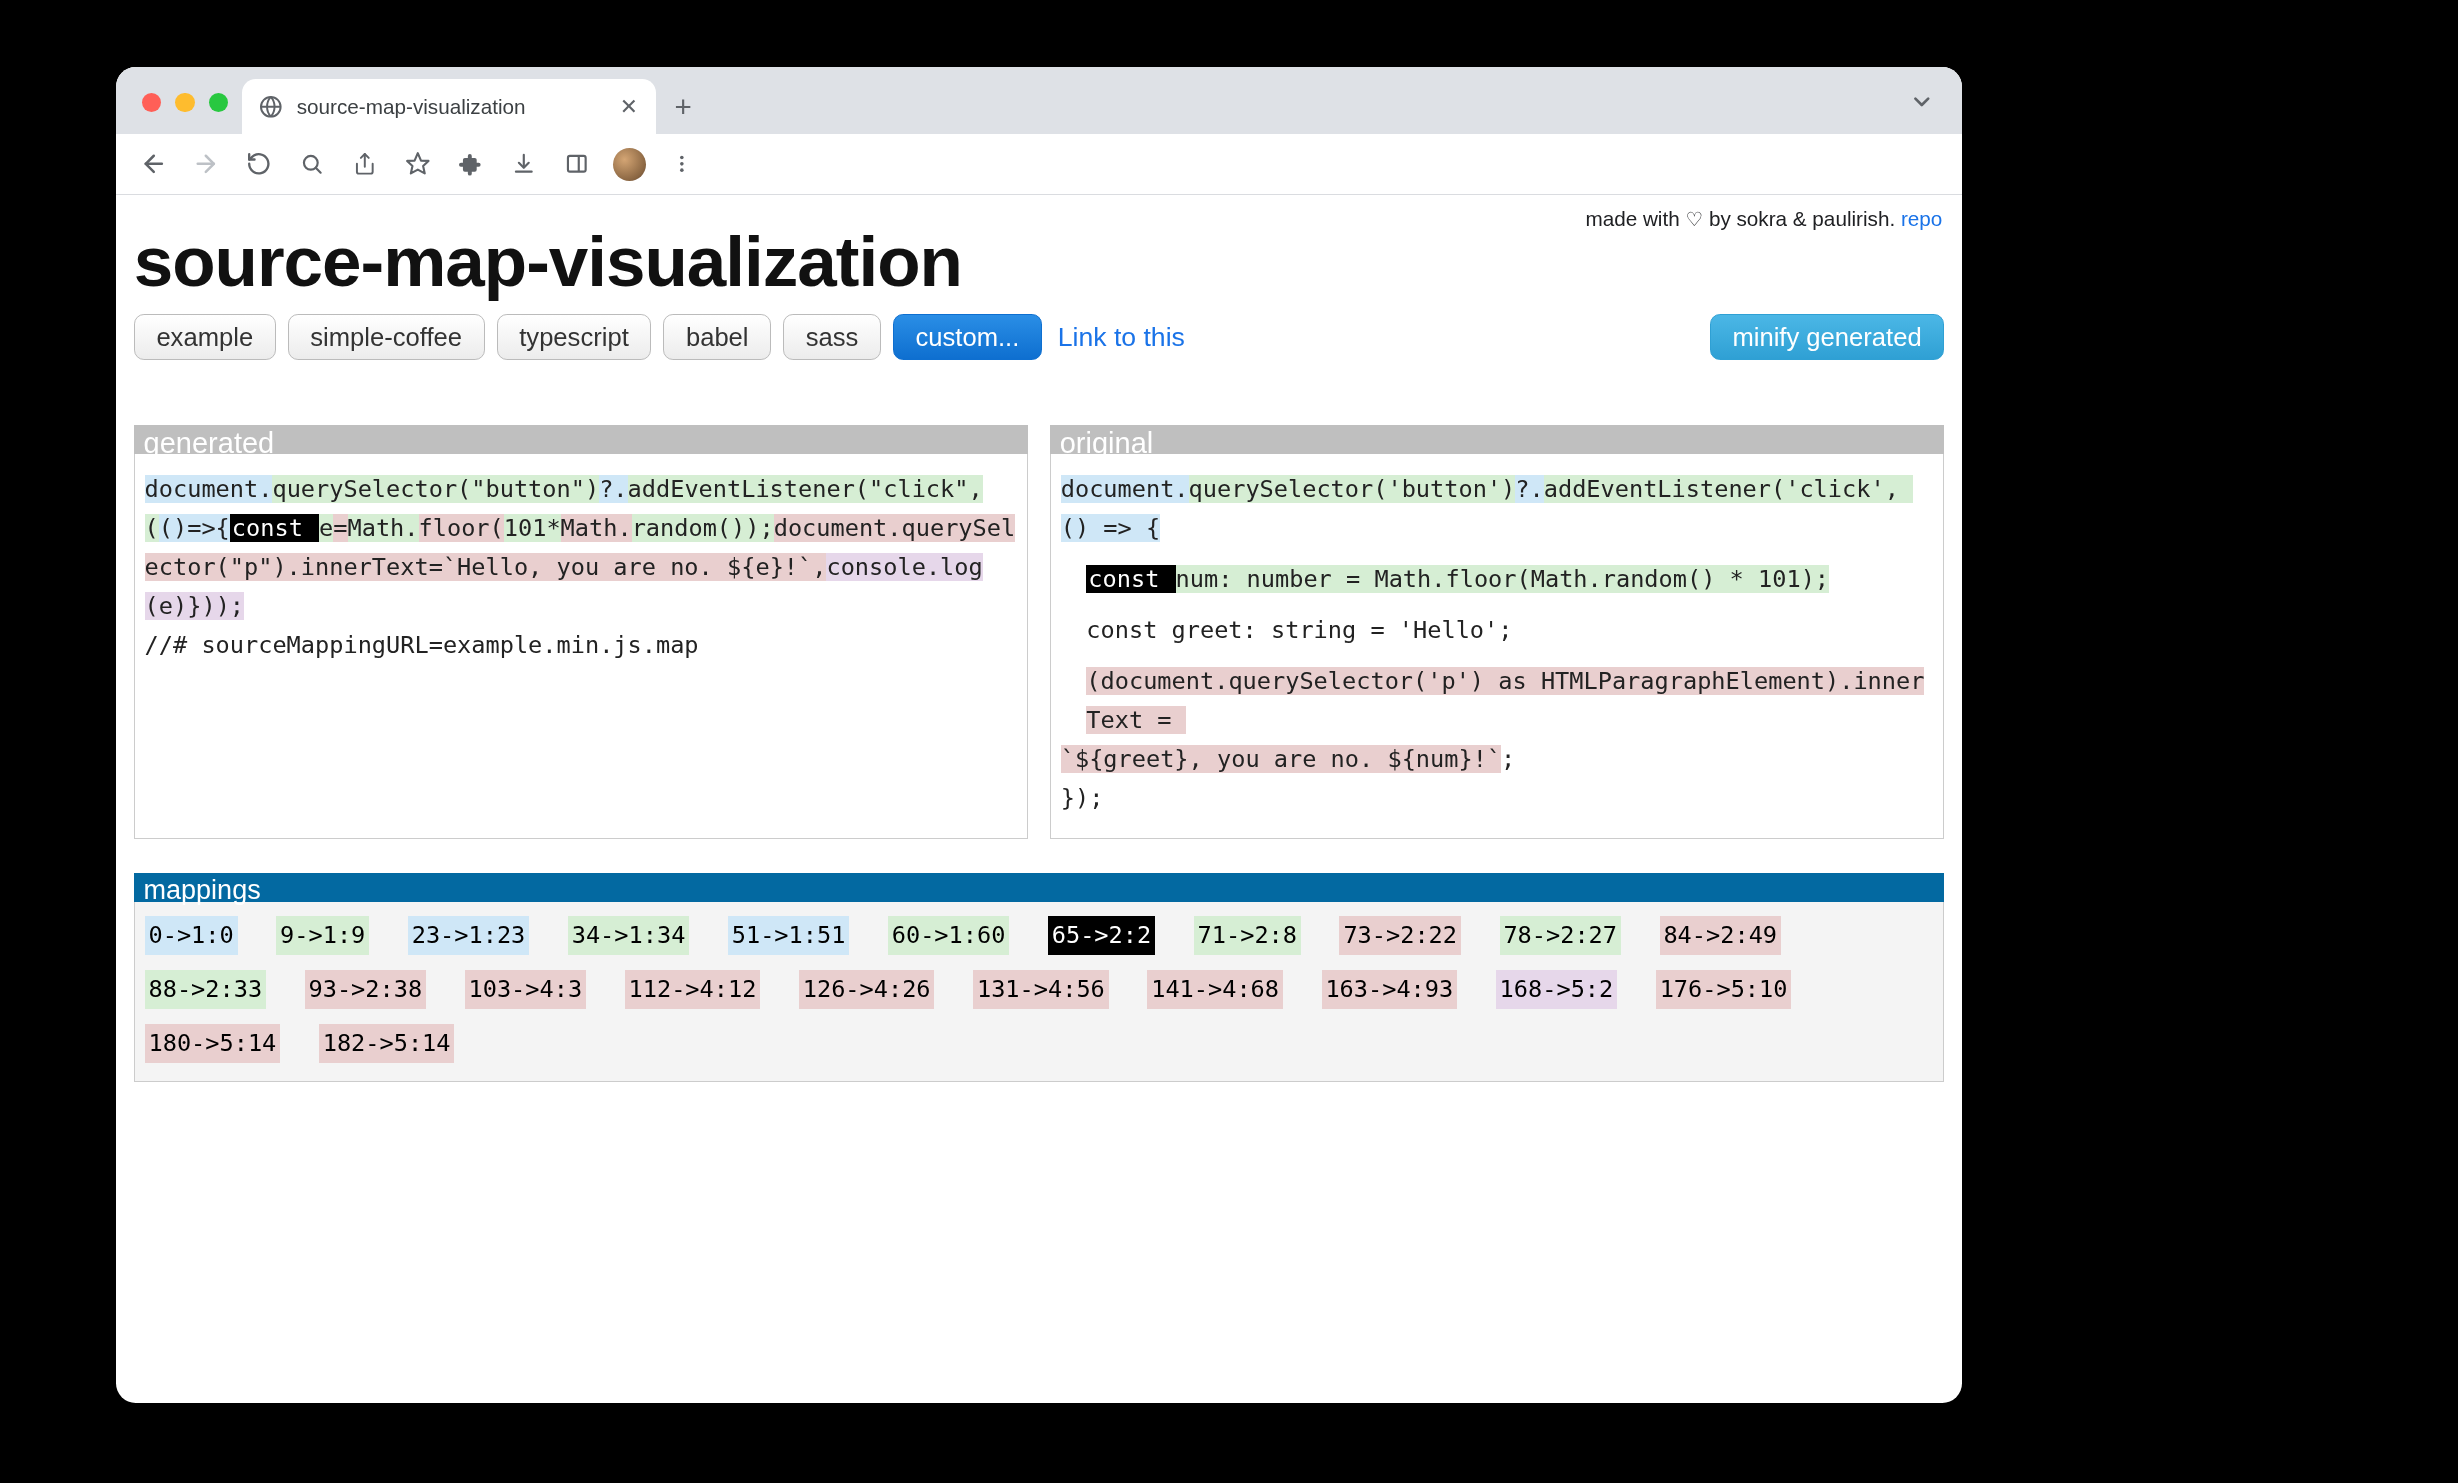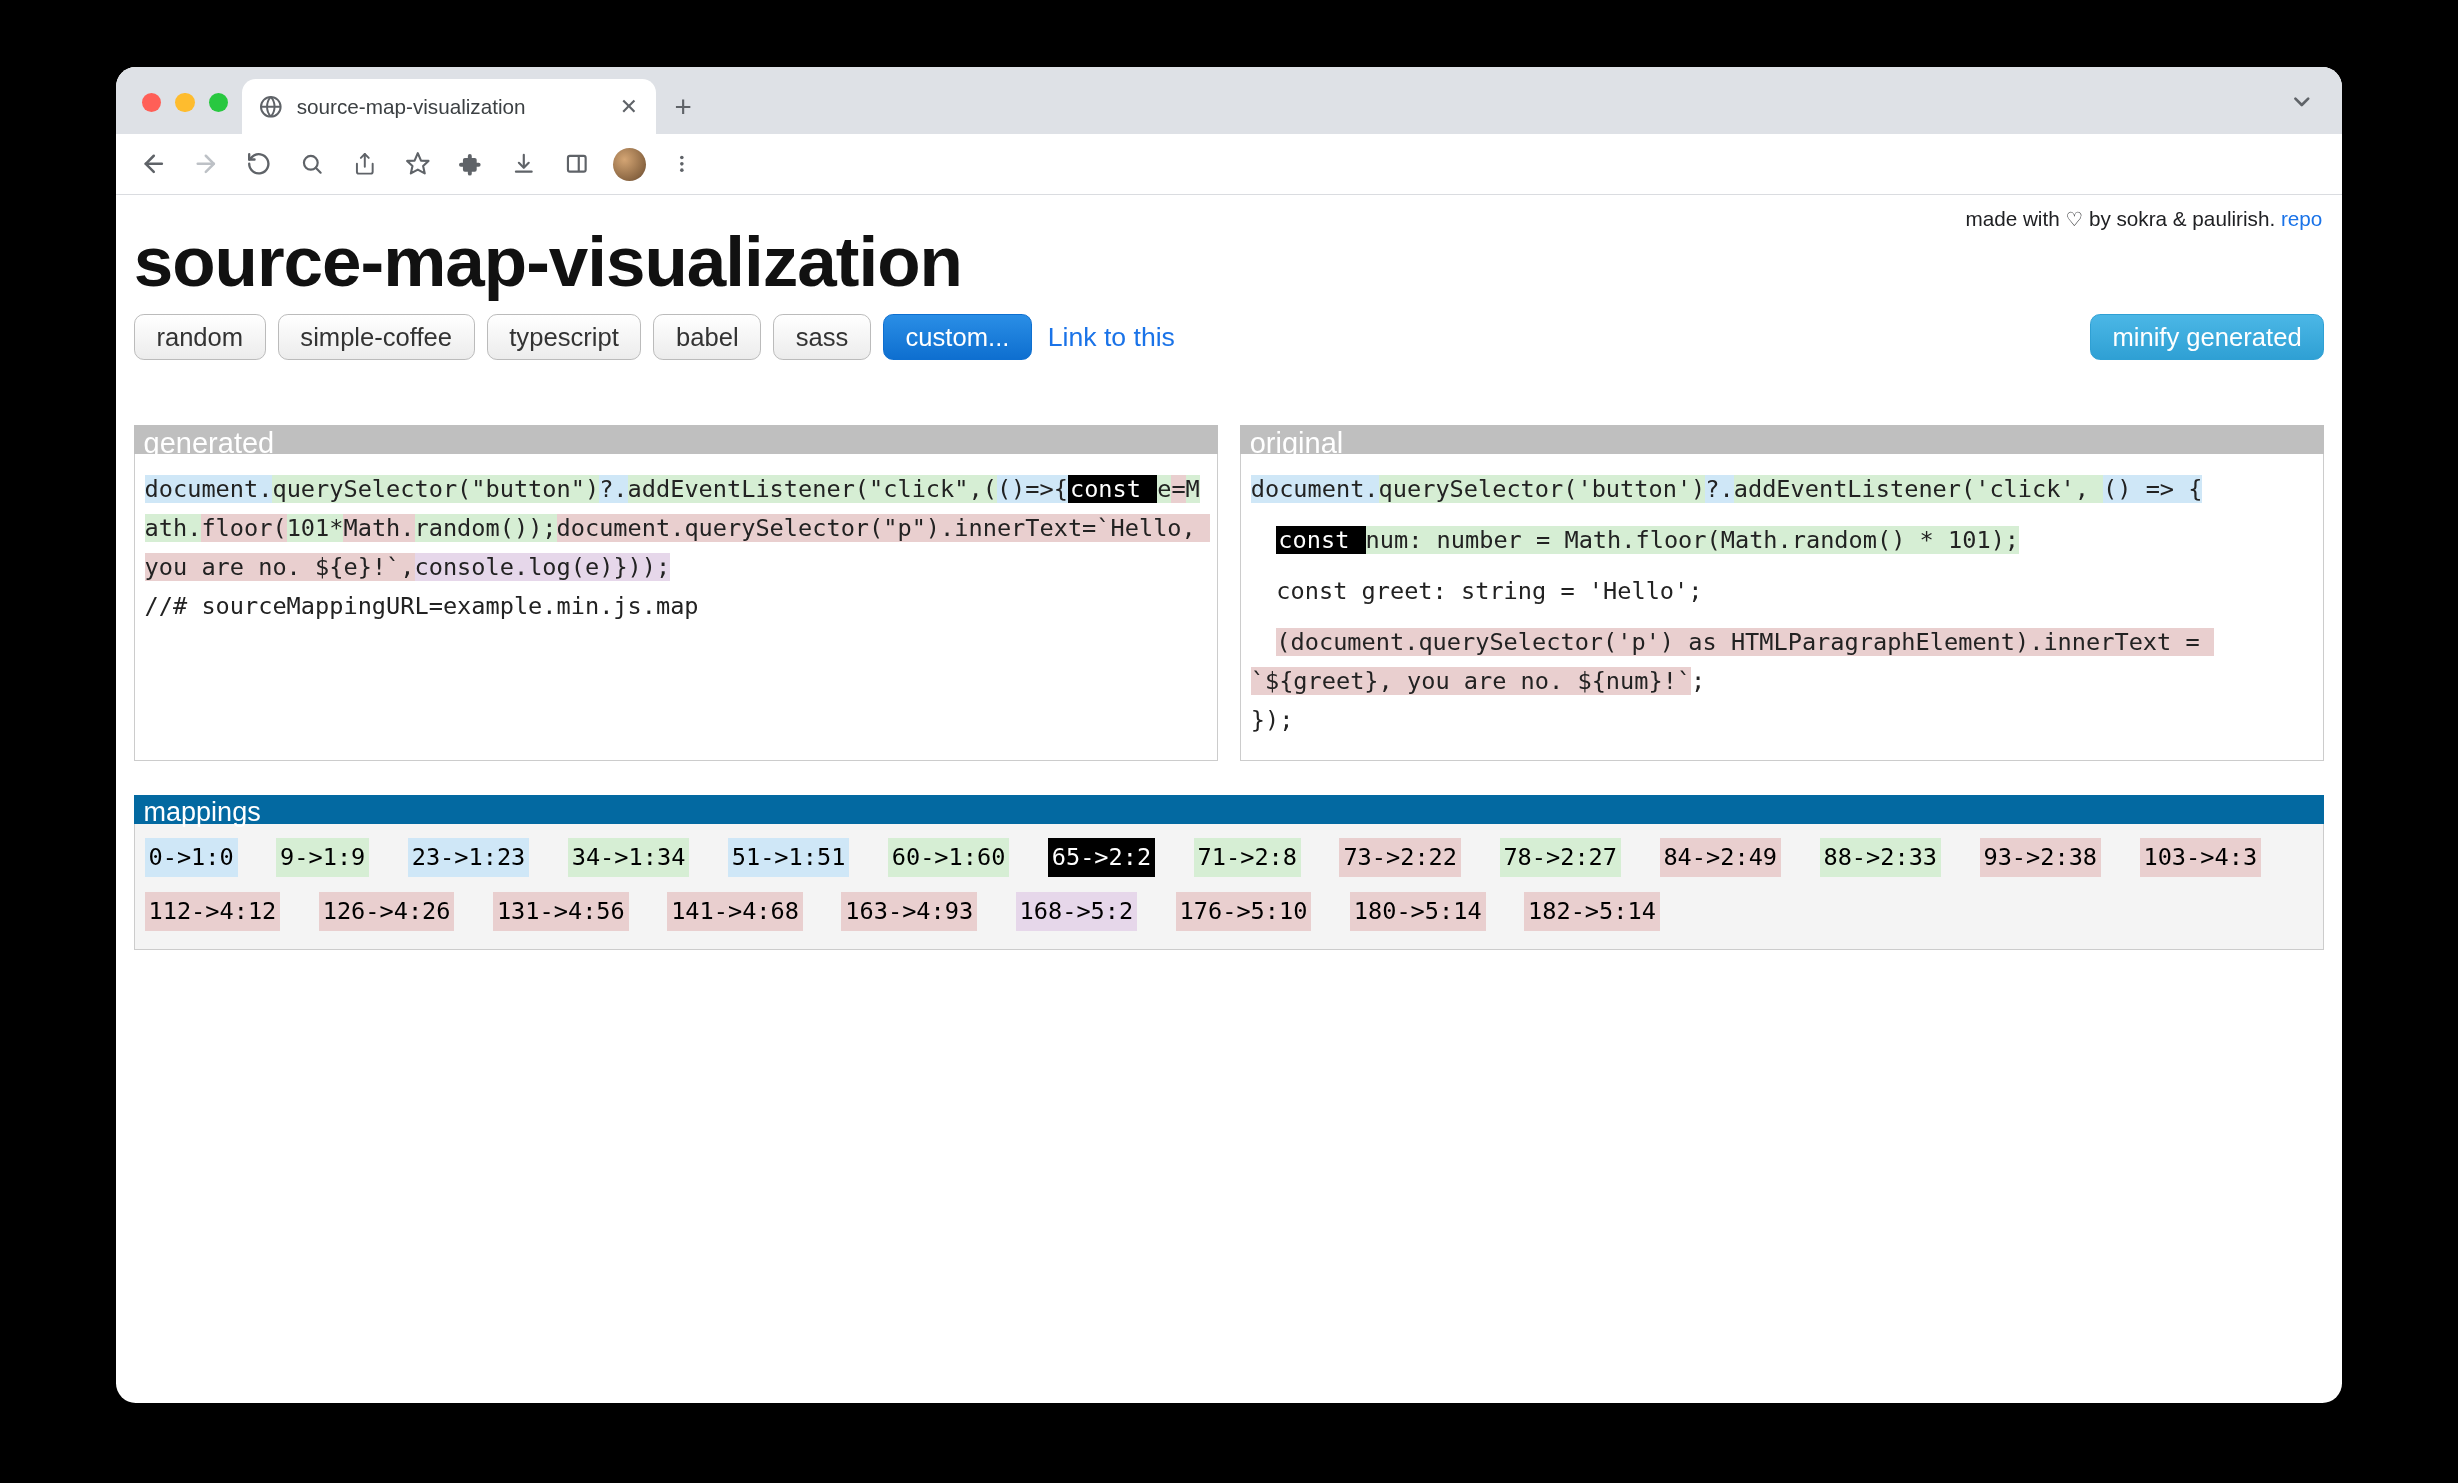--- a/index.html
+++ b/index.html
@@ -8,21 +8,21 @@
     padding: 0;
     background: #000;
     font-family: -apple-system, BlinkMacSystemFont, "Segoe UI", Helvetica, Arial, sans-serif;
     width: 2459px;
     height: 1484px;
   }
   .window {
     position: absolute;
     top: 67px;
     left: 116px;
-    width: 2226px;
+    width: 1846px;
     height: 1336px;
     background: #fff;
     border-radius: 19.7px;
     overflow: hidden;
     box-shadow: 0 19.7px 79px rgba(0,0,0,0.5);
   }
   
   .tabstrip {
     height: 67px;
     background: #dee1e6;
@@ -328,21 +328,21 @@
   </div>
 
   <div class="page">
     <div class="attribution">
       <span>made with </span><span class="heart">♡</span><span> by sokra &amp; paulirish.  </span><a href="#">repo</a>
     </div>
 
     <h1 class="page-title">source-map-visualization</h1>
 
     <div class="controls-row">
-      <button class="pill-btn">random</button>
+      <button class="pill-btn">example</button>
       <button class="pill-btn">simple-coffee</button>
       <button class="pill-btn">typescript</button>
       <button class="pill-btn">babel</button>
       <button class="pill-btn">sass</button>
       <button class="pill-btn primary">custom...</button>
       <a href="#" class="link-plain">Link to this</a>
       <div class="spacer"></div>
       <button class="pill-btn info">minify generated</button>
     </div>
 

